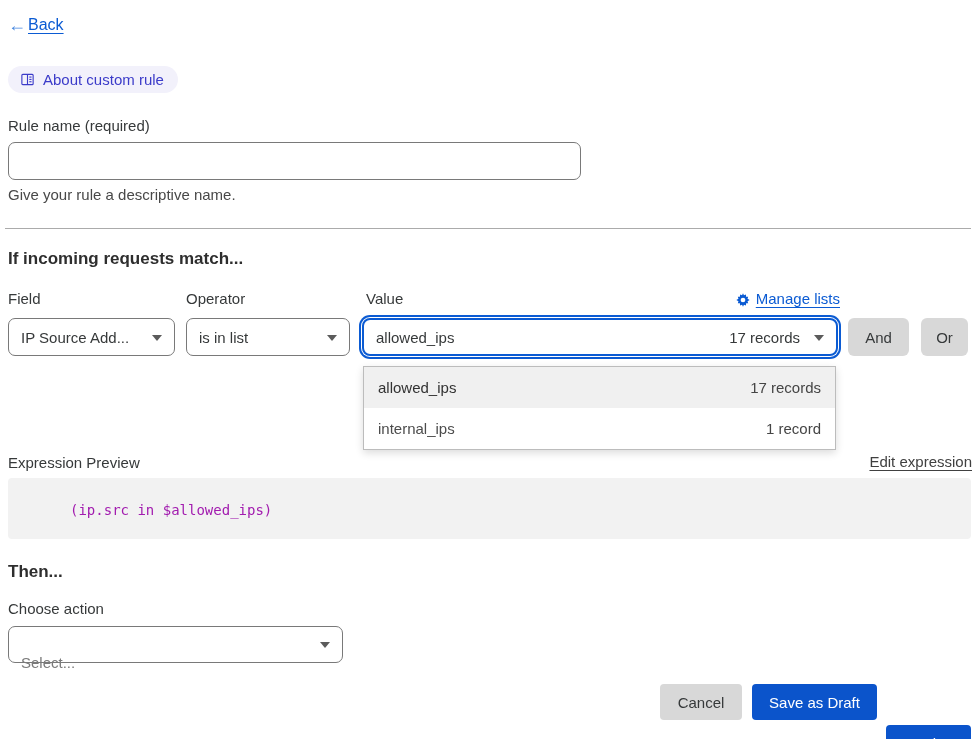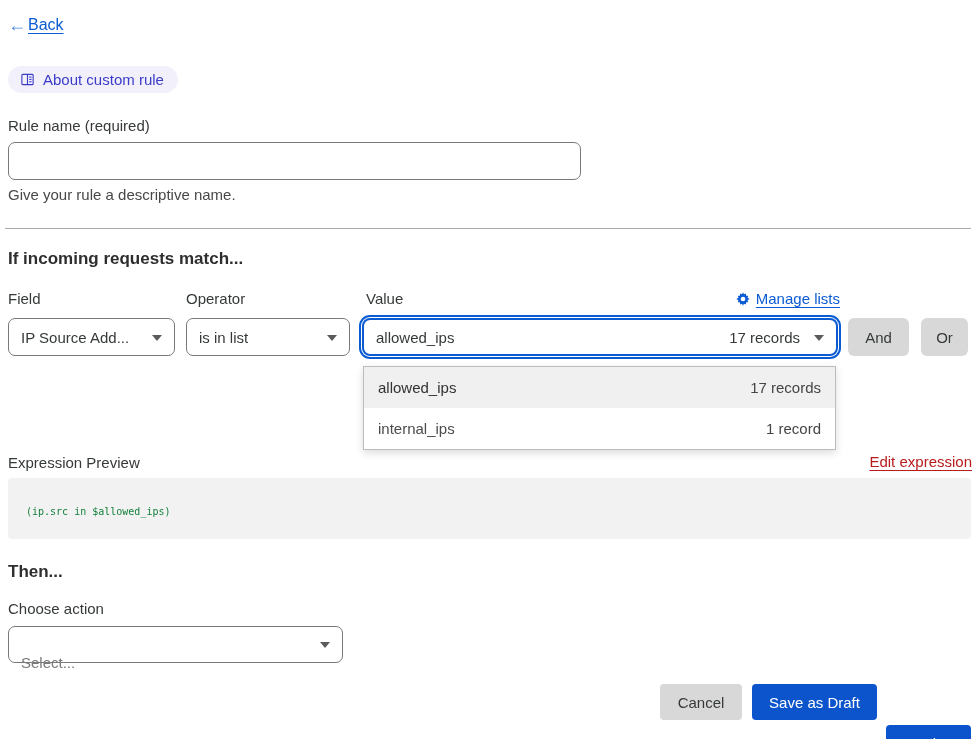--- a/index.html
+++ b/index.html
@@ -48,21 +48,21 @@
   .section-heading { font-size: 17px; font-weight: 700; color: #2e2e2e; }
   .match-heading { left: 8px; top: 249px; }
 
   
   .col-label { top: 290px; font-size: 15px; color: #36393a; }
   .field-col-label { left: 8px; }
   .operator-col-label { left: 186px; }
   .value-col-label { left: 366px; }
   .manage-lists {
     top: 290px; right: 139px;
-    display: flex; align-items: center; gap: 6px;
+    display: flex; align-items: flex-end; gap: 6px;
     color: #0b5bd3; font-size: 15px; cursor: pointer;
   }
   .manage-lists .link-text { text-decoration: underline; text-underline-offset: 3px; }
 
   
   .select-box {
     top: 318px; height: 38px;
     border: 1px solid #797979; border-radius: 7px; background: #fff;
     display: flex; align-items: center; justify-content: space-between;
     padding: 0 12px; font-size: 15px; color: #36393a; cursor: pointer;
@@ -106,31 +106,31 @@
   .item-meta { color: #454545; }
   .managed-badge {
     background: #a9c9f0; color: #1d3a6b;
     border-radius: 12px; padding: 2px 11px 3px; font-size: 13px;
   }
   .info-icon { display: flex; align-items: center; cursor: pointer; }
 
   
   .expr-label { left: 8px; top: 454px; font-size: 15px; color: #36393a; }
   .edit-expression {
-    top: 453px; right: 7px; color: #b91c1c; font-size: 15px;
+    top: 453px; right: 7px; color: #404040; font-size: 15px;
     text-decoration: underline; text-underline-offset: 3px; cursor: pointer;
   }
   .code-block {
     left: 8px; top: 478px; width: 963px; height: 61px;
     background: #f2f2f2; border-radius: 4px;
     padding: 23px 0 0 18px;
   }
   .code-text {
     font-family: "DejaVu Sans Mono", monospace;
-    font-size: 10px; color: #15803d; white-space: pre;
+    font-size: 14px; color: #a21caf; white-space: pre; margin-left: 44px;
   }
 
   
   .then-heading { left: 8px; top: 562px; }
   .action-label { left: 8px; top: 600px; }
   .action-select { left: 8px; top: 626px; width: 335px; height: 37px; }
   .placeholder-text { color: #7a7a7a; margin-top: 36px; }
 
   
   .footer-btn {

